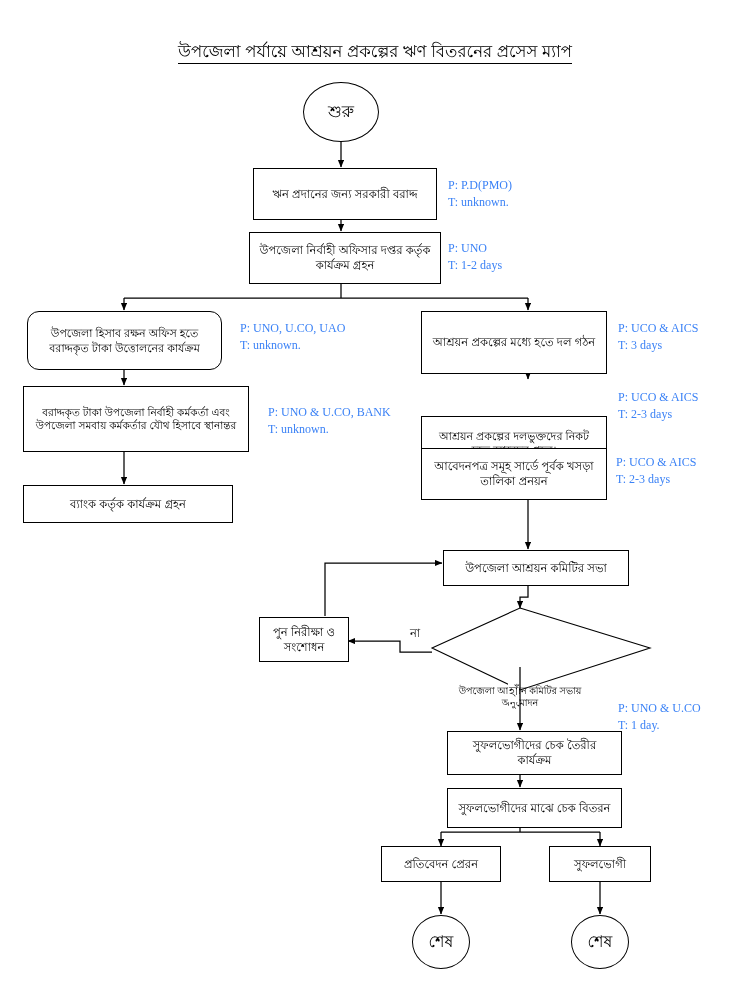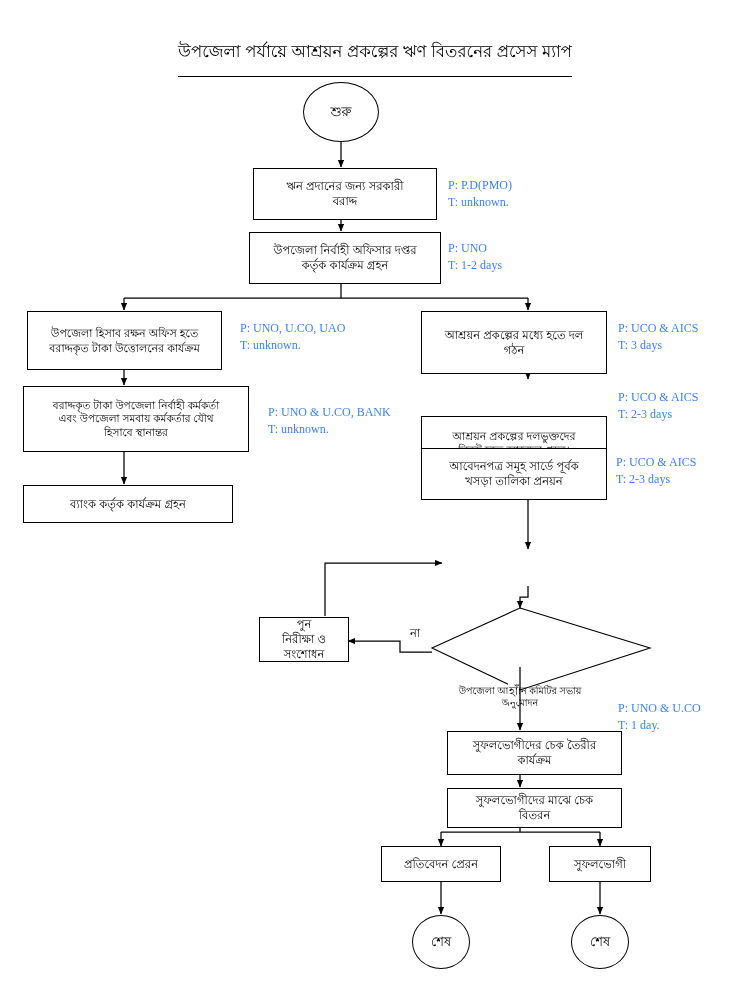--- a/index.html
+++ b/index.html
@@ -32,27 +32,27 @@
     justify-content: center;
     text-align: center;
     line-height: 1.28;
     color: #000000;
     z-index: 3;
   }
   .box {
     border: 1px solid #000000;
     background: #ffffff;
     font-size: 11.5px;
-    padding: 2px 20px;
+    padding: 2px 8px;
   }
   .terminator {
     border: 1.3px solid #000000;
     border-radius: 50%;
     background: #ffffff;
-    font-size: 13px;
+    font-size: 16px;
   }
   .diamond-text {
     background: transparent;
     font-size: 9.5px;
     line-height: 1.3;
     z-index: 4;
   }
   .anno {
     position: absolute;
     font-family: "Liberation Serif", serif;
@@ -76,21 +76,21 @@
     top: 28px;
     width: 750px;
     text-align: center;
     font-size: 16.5px;
     font-weight: normal;
     color: #000000;
     z-index: 3;
   }
   #title span {
     border-bottom: 1.4px solid #000000;
-    padding-bottom: 16px;
+    padding-bottom: 3px;
   }
 </style>
 </head>
 <body>
 
 <div id="page">
 
   <h1 id="title"><span>উপজেলা পর্যায়ে আশ্রয়ন প্রকল্পের ঋণ বিতরনের প্রসেস ম্যাপ</span></h1>
 
   <svg id="svg-layer" viewBox="0 0 750 983" xmlns="http://www.w3.org/2000/svg">
@@ -147,21 +147,21 @@
   <div class="node box" style="left:253px; top:168px; width:184px; height:52px;">
     <span>ঋন প্রদানের জন্য সরকারী বরাদ্দ</span>
   </div>
   <div class="anno" style="left:448px; top:177px;"><span>P: P.D(PMO)</span><br><span>T: unknown.</span></div>
 
   <div class="node box" style="left:249px; top:232px; width:192px; height:52px;">
     <span>উপজেলা নির্বাহী অফিসার দপ্তর কর্তৃক কার্যক্রম গ্রহন</span>
   </div>
   <div class="anno" style="left:448px; top:240px;"><span>P: UNO</span><br><span>T: 1-2 days</span></div>
 
-  <div class="node box" style="left:27px; top:311px; width:195px; height:59px; font-size:11px;">
+  <div class="node box" style="left:27px; top:311px; width:195px; height:59px; font-size:11px;border-radius:12px;">
     <span>উপজেলা হিসাব রক্ষন অফিস হতে বরাদ্দকৃত টাকা উত্তোলনের কার্যক্রম</span>
   </div>
   <div class="anno" style="left:240px; top:320px;"><span>P: UNO, U.CO, UAO</span><br><span>T: unknown.</span></div>
 
   <div class="node box" style="left:23px; top:386px; width:226px; height:66px; font-size:10.5px;">
     <span>বরাদ্দকৃত টাকা উপজেলা নির্বাহী কর্মকর্তা এবং উপজেলা সমবায় কর্মকর্তার যৌথ হিসাবে স্থানান্তর</span>
   </div>
   <div class="anno" style="left:268px; top:404px;"><span>P: UNO &amp; U.CO, BANK</span><br><span>T: unknown.</span></div>
 
   <div class="node box" style="left:23px; top:485px; width:210px; height:38px;">
@@ -176,20 +176,23 @@
   <div class="node box" style="left:421px; top:380px; width:186px; height:54px; font-size:11px;margin-top:36px;">
     <span>আশ্রয়ন প্রকল্পের দলভুক্তদের নিকট হতে আবেদন গ্রহন।</span>
   </div>
   <div class="anno" style="left:618px; top:389px;"><span>P: UCO &amp; AICS</span><br><span>T: 2-3 days</span></div>
 
   <div class="node box" style="left:421px; top:448px; width:186px; height:52px;">
     <span>আবেদনপত্র সমূহ সার্ডে পূর্বক খসড়া তালিকা প্রনয়ন</span>
   </div>
   <div class="anno" style="left:616px; top:454px;"><span>P: UCO &amp; AICS</span><br><span>T: 2-3 days</span></div>
 
+  <div class="node box" style="left:443px; top:550px; width:186px; height:36px;">
+    <span>উপজেলা আশ্রয়ন কমিটির সভা</span>
+  </div>
 
   <div class="node diamond-text" style="left:445px; top:629px; width:150px; height:40px;margin-top:48px;">
     <span>উপজেলা আশ্রয়ন কমিটির সভায় অনুমোদন</span>
   </div>
 
   <div class="node box" style="left:259px; top:617px; width:90px; height:45px;">
     <span>পুন নিরীক্ষা ও সংশোধন</span>
   </div>
 
   <div class="edge-label" style="left:409px; top:625px;"><span>না</span></div>

